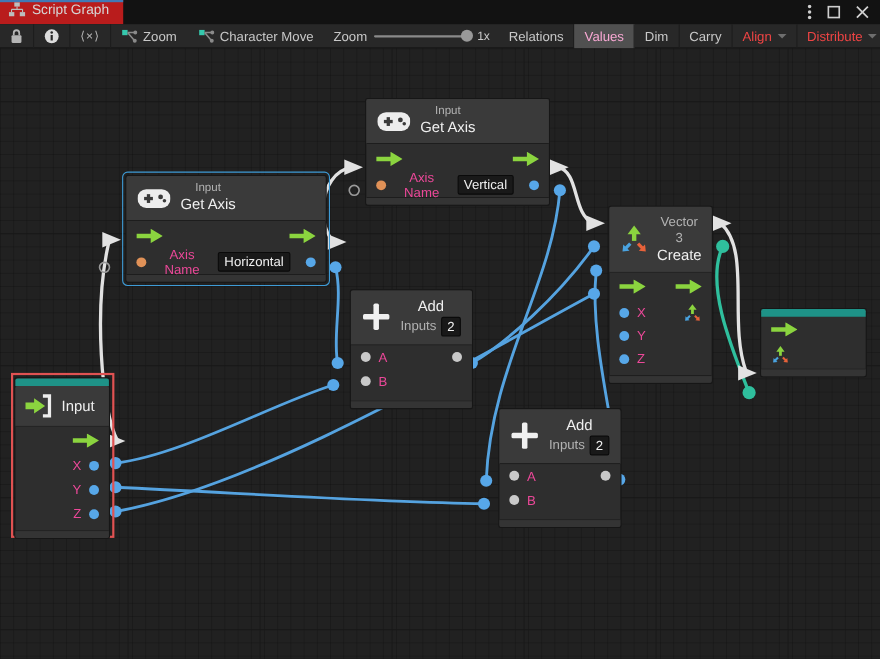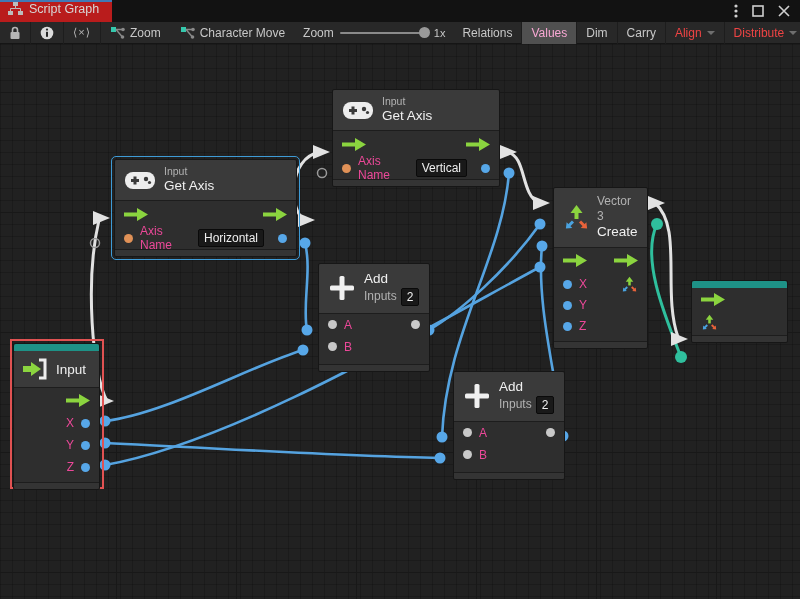--- a/index.html
+++ b/index.html
@@ -37,21 +37,21 @@
       linear-gradient(#181818 1px, transparent 1px),
       linear-gradient(90deg,#181818 1px, transparent 1px),
       linear-gradient(rgba(0,0,0,.18) 1px, transparent 1px),
       linear-gradient(90deg,rgba(0,0,0,.18) 1px, transparent 1px);
     background-size:120px 120px,120px 120px,12px 12px,12px 12px;
     background-position:0 48px,116px 0,0 0,0 0; }
   .wires { position:absolute; left:0; top:0; z-index:1; }
 
   
   .node { position:absolute; z-index:2; background:#2e2e2e; border:1px solid #161616;
-    border-radius:2px; color:#c7c7c7; font-size:12px; }
+    border-radius:2px; color:#c7c7c7; font-size:12px;text-align:center; }
   .node.selected { outline:1px solid #3e9bd6; outline-offset:2px; }
   .nheader { background:#3a3a3a; border-bottom:1px solid #1d1d1d; display:flex; align-items:center;
     gap:9px; padding:5px 10px; border-radius:2px 2px 0 0; }
   .nheader .txt { line-height:1.25; }
   .kind { display:block; font-size:10.5px; color:#b2b2b2; }
   .title { display:block; font-size:13.5px; color:#f0f0f0; }
   .nfooter { height:7px; background:#343434; border-top:1px solid #1d1d1d; border-radius:0 0 2px 2px; }
   .row { display:flex; align-items:center; height:22px; padding:0 9px; gap:7px; }
   .row.flowrow { height:26px; }
   .dot { width:9px; height:9px; border-radius:50%; flex:none; }

